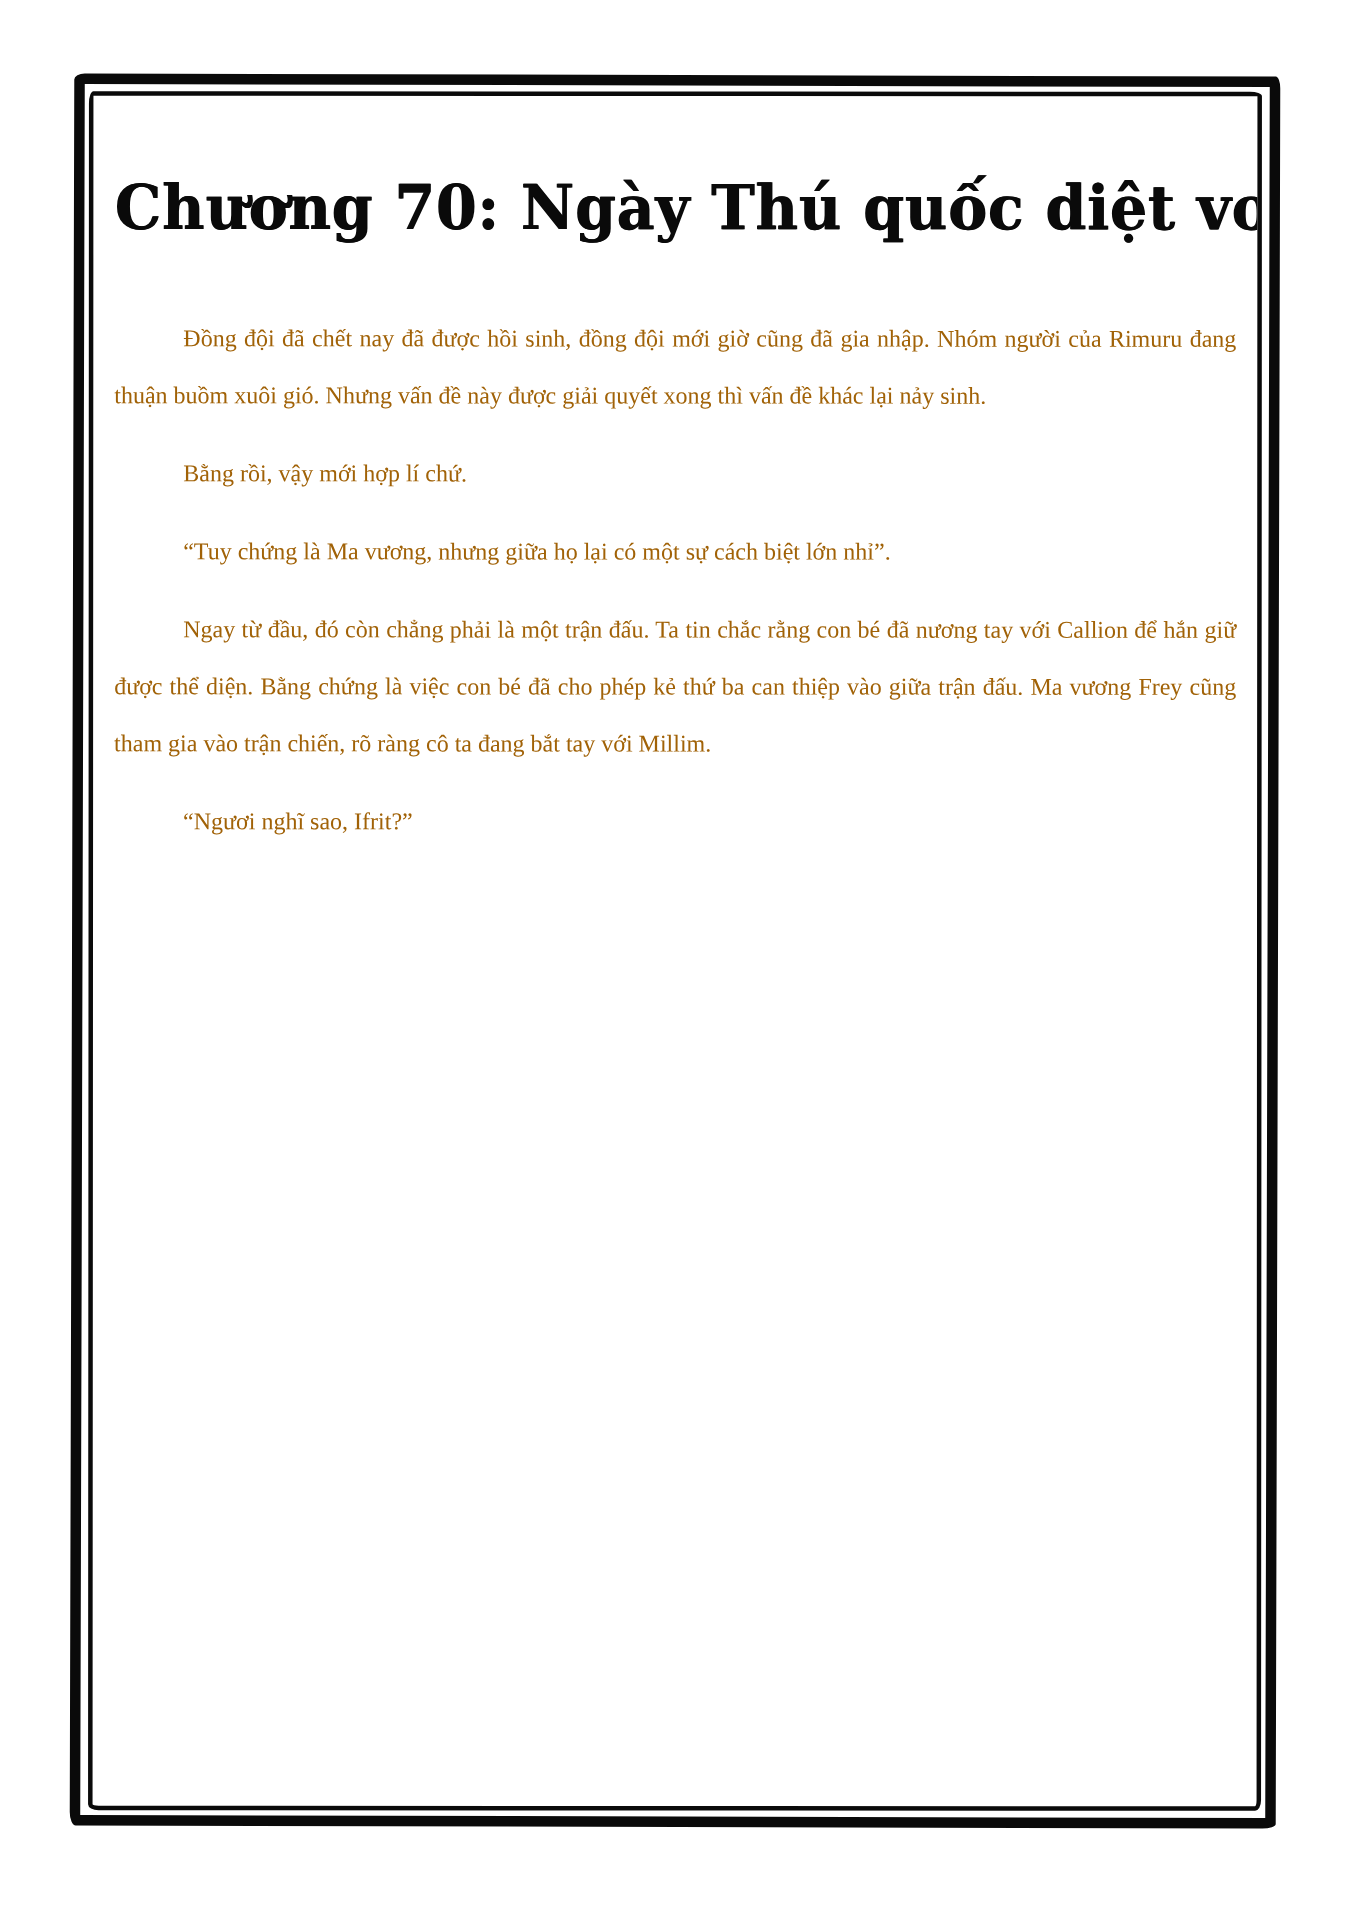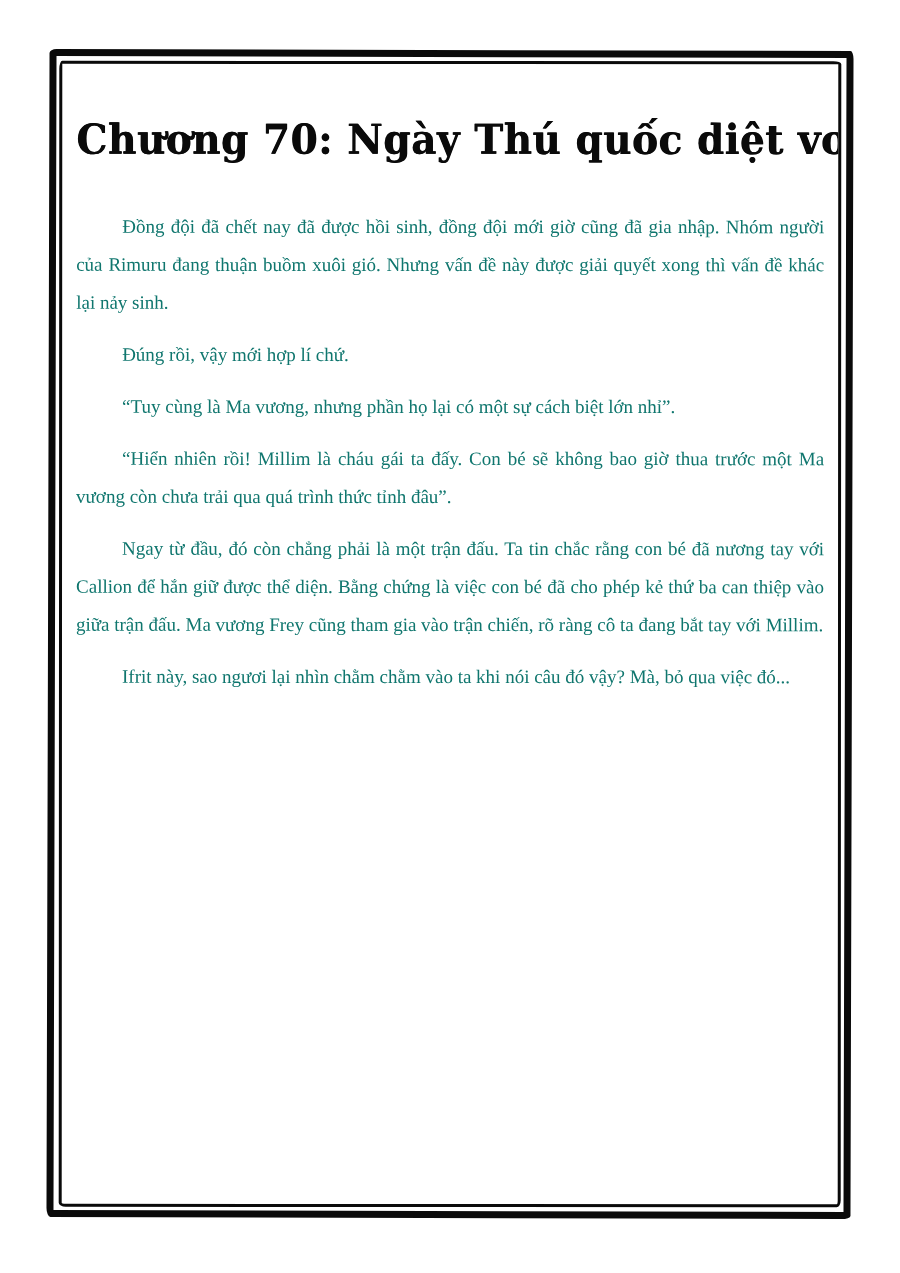--- a/index.html
+++ b/index.html
@@ -55,37 +55,36 @@
     font-weight: bold;
     font-size: 39px;
     letter-spacing: 0.5px;
     color: #0a0a0a;
     transform: scaleY(1.06);
     text-shadow: 0.6px 0 0 #0a0a0a;
     white-space: nowrap;
   }
   .body-text p {
     margin: 0 0 14px 0;
-    font-size: 19px;
+    font-size: 16px;
     line-height: 38px;
     text-align: justify;
     text-indent: 46px;
-    color: #0f766e;
+    color: #a16207;
   }
 </style>
 </head>
 <body>
 
 <div class="frame-outer">
   <div class="frame-inner">
     <div class="content">
       <h1 class="chapter-title">Chương 70: Ngày Thú quốc diệt vong</h1>
       <div class="body-text">
         <p>Đồng đội đã chết nay đã được hồi sinh, đồng đội mới giờ cũng đã gia nhập. Nhóm người của Rimuru đang thuận buồm xuôi gió. Nhưng vấn đề này được giải quyết xong thì vấn đề khác lại nảy sinh.</p>
-        <p>Đúng rồi, vậy mới hợp lí chứ.</p>
-        <p>“Tuy cùng là Ma vương, nhưng phần họ lại có một sự cách biệt lớn nhỉ”.</p>
-        <p>“Hiển nhiên rồi! Millim là cháu gái ta đấy. Con bé sẽ không bao giờ thua trước một Ma vương còn chưa trải qua quá trình thức tỉnh đâu”.</p>
+        <p>Bằng rồi, vậy mới hợp lí chứ.</p>
+        <p>“Tuy chứng là Ma vương, nhưng giữa họ lại có một sự cách biệt lớn nhỉ”.</p>
         <p>Ngay từ đầu, đó còn chẳng phải là một trận đấu. Ta tin chắc rằng con bé đã nương tay với Callion để hắn giữ được thể diện. Bằng chứng là việc con bé đã cho phép kẻ thứ ba can thiệp vào giữa trận đấu. Ma vương Frey cũng tham gia vào trận chiến, rõ ràng cô ta đang bắt tay với Millim.</p>
-        <p>Ifrit này, sao ngươi lại nhìn chằm chằm vào ta khi nói câu đó vậy? Mà, bỏ qua việc đó...</p>
+        <p>“Ngươi nghĩ sao, Ifrit?”</p>
       </div>
     </div>
   </div>
 </div>
 
 </body></html>

